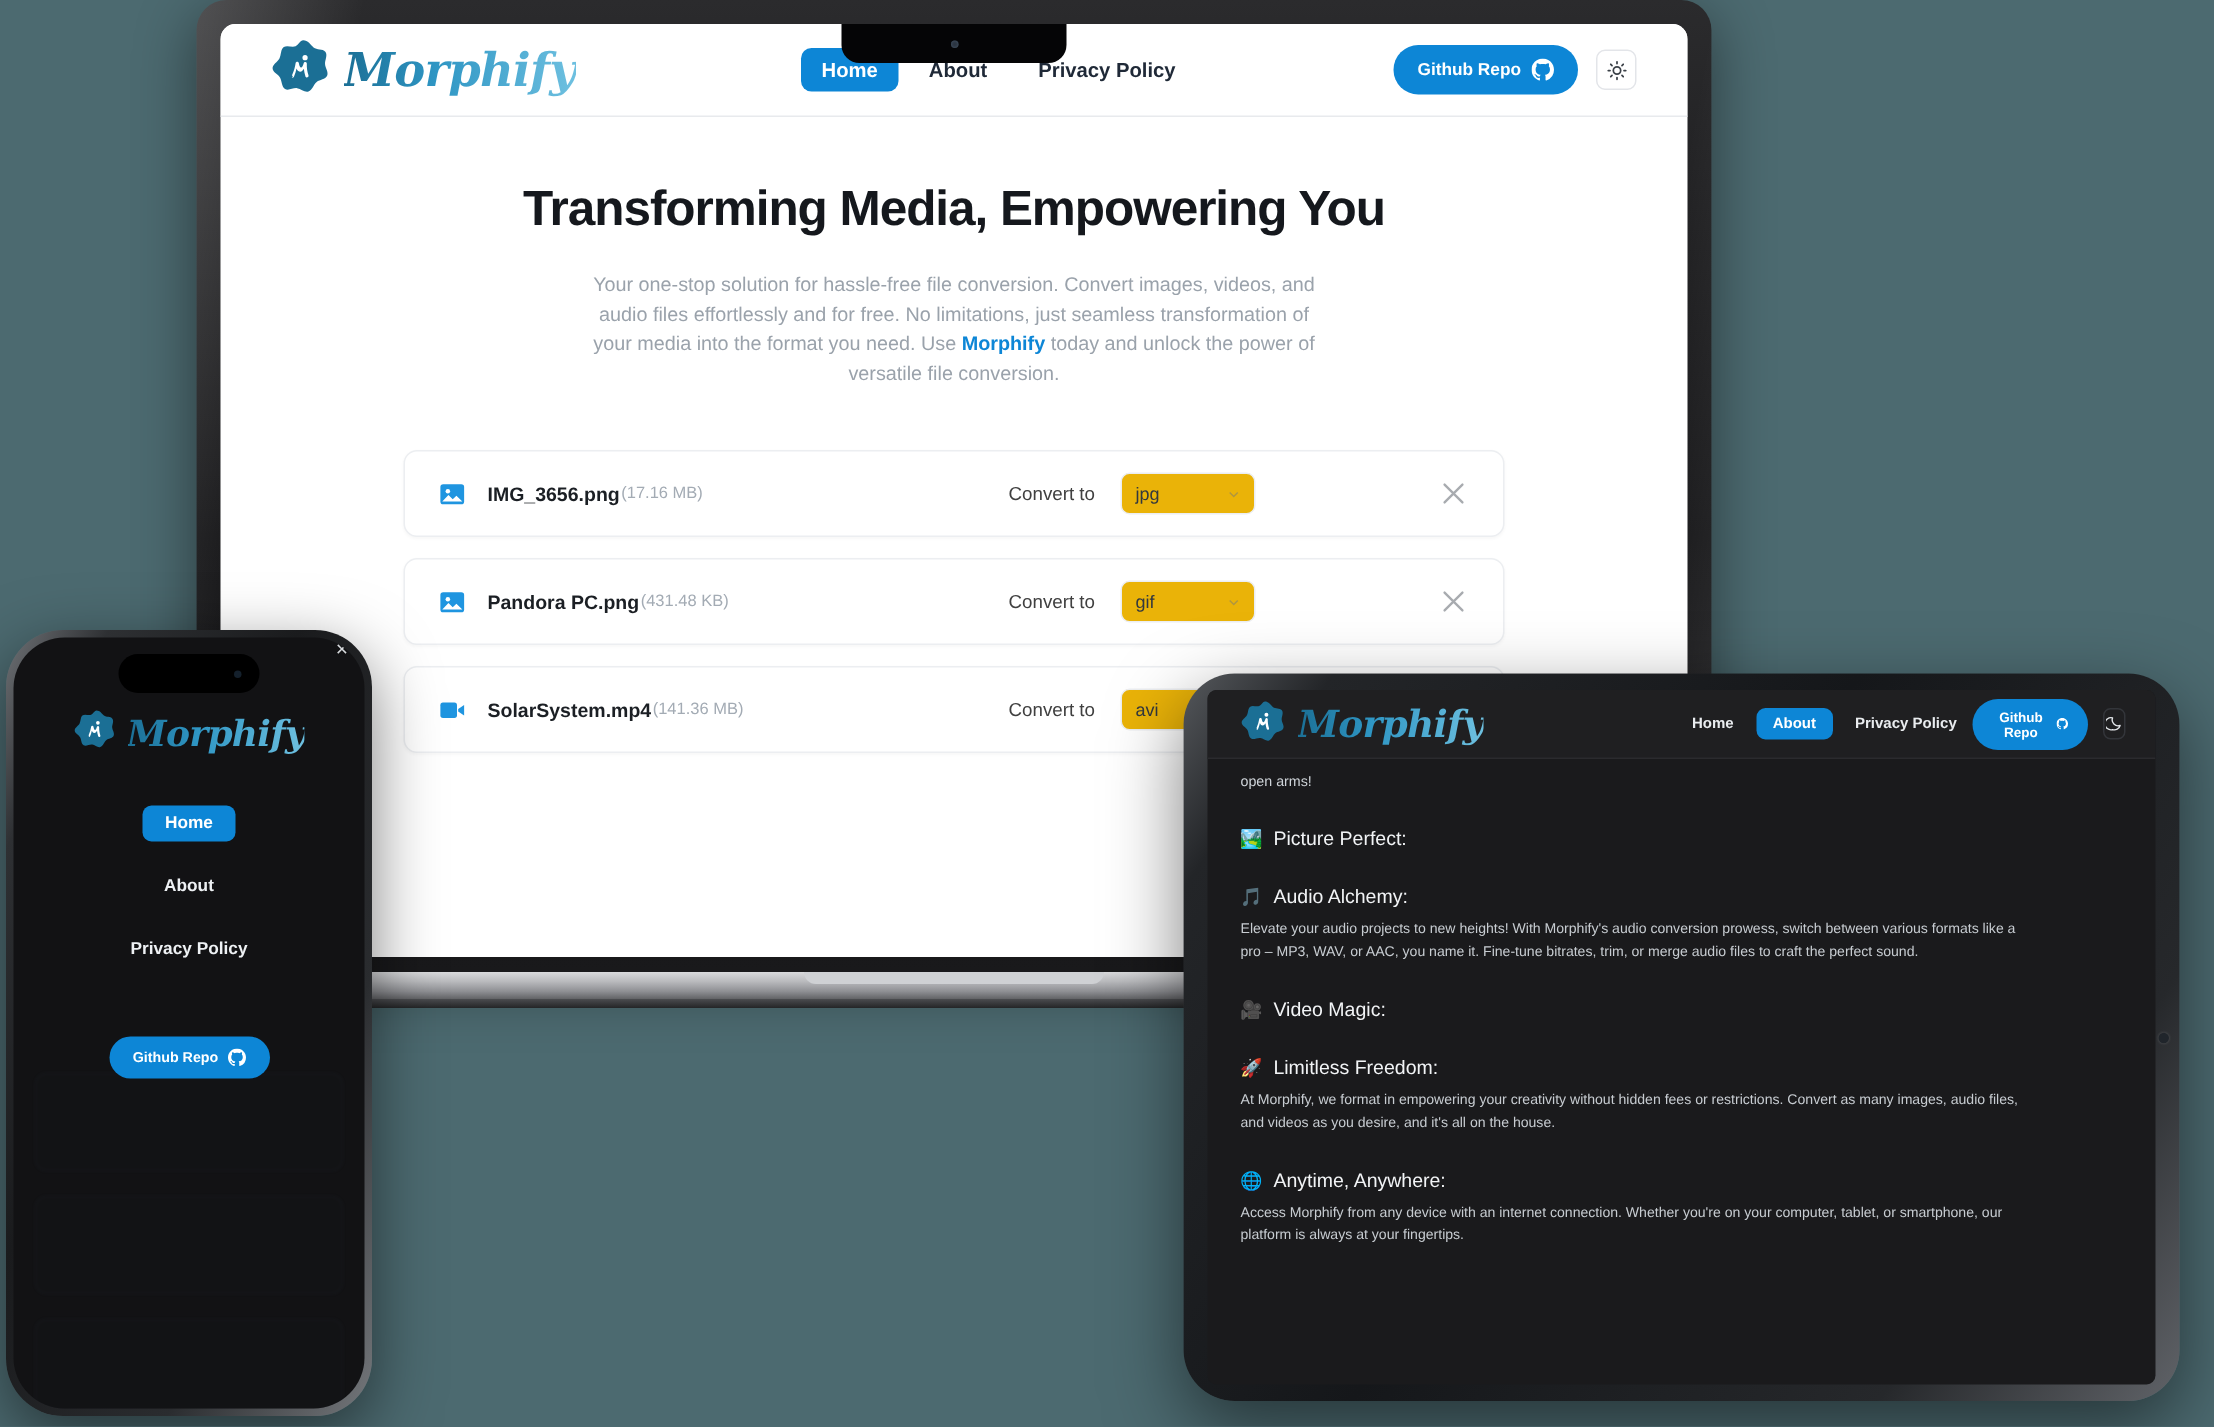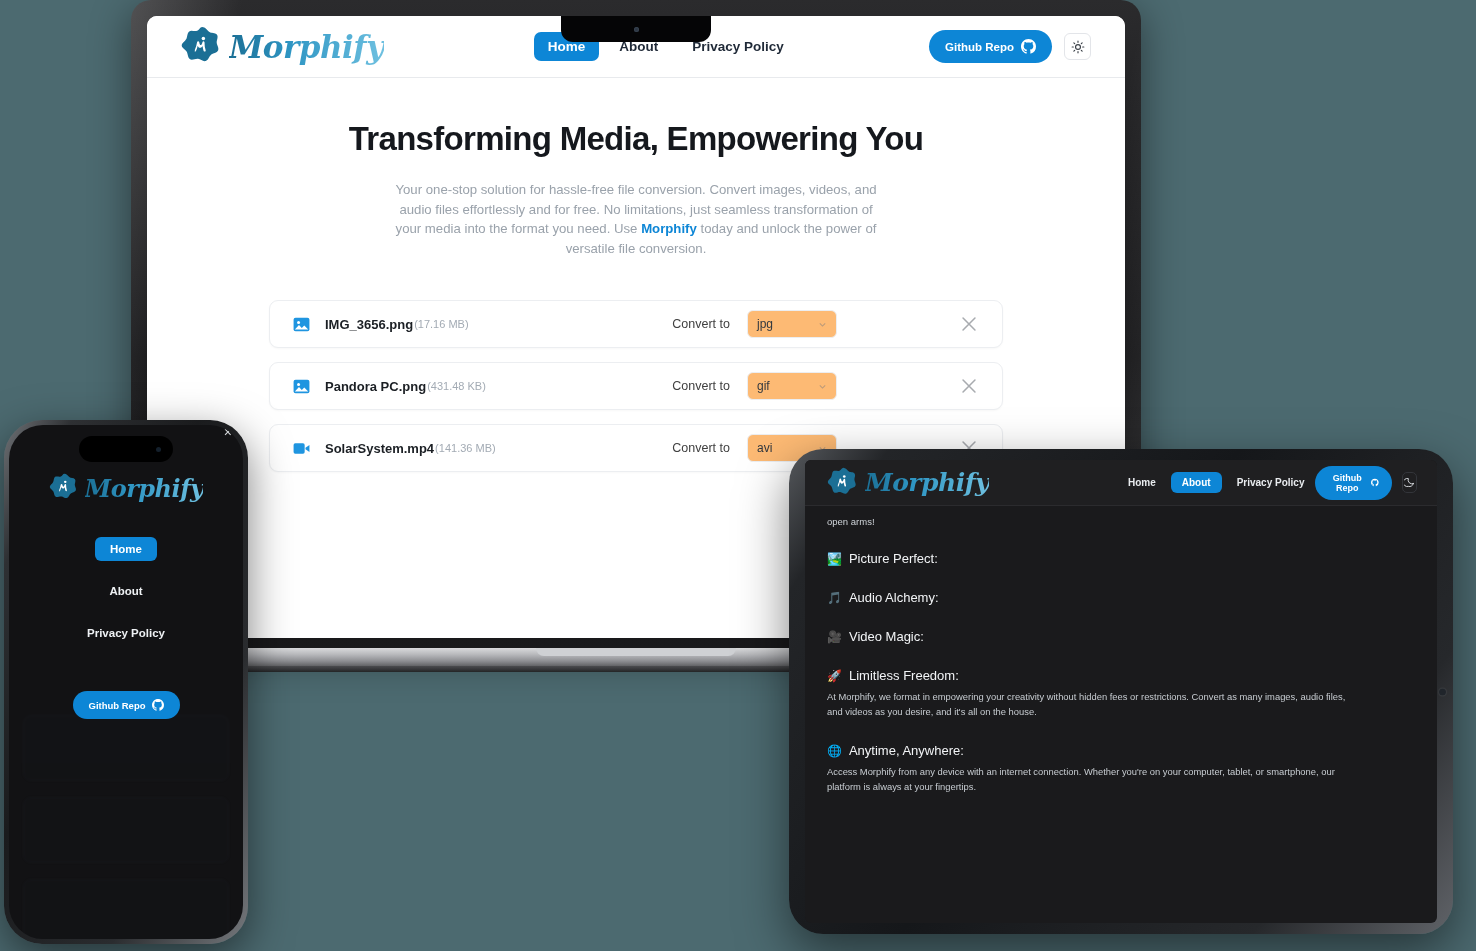--- a/index.html
+++ b/index.html
@@ -90,30 +90,30 @@
   }
   .hero p {
     margin: 22px auto 0; max-width: 490px; font-size: 13.2px; line-height: 1.48;
     color: #9aa2ab;
   }
   .hero p .brand { color: #0d86d6; font-weight: 700; }
 
   .files { margin: 42px 122px 0; display: flex; flex-direction: column; gap: 14px; }
   .file-row {
     background: #fff; border: 1px solid #eceef1; border-radius: 9px;
-    height: 48px; display: flex; align-items: center; padding: 0 22px;
+    height: 58px; display: flex; align-items: center; padding: 0 22px;
     box-shadow: 0 1px 2px rgba(16,24,40,.03);
   }
   .file-ico { width: 19px; height: 19px; flex: 0 0 auto; margin-right: 14px; }
   .file-name { font-size: 13px; font-weight: 700; color: #1b1f24; }
   .file-size { font-size: 11px; color: #a3abb4; margin-left: 1px; font-weight: 400; }
   .row-right { margin-left: auto; display: flex; align-items: center; gap: 17px; }
   .convert-label { font-size: 12.5px; color: #404040; }
   .select {
-    width: 90px; height: 28px; background: #fdba74; border: 1px solid #eceef1;
+    width: 90px; height: 28px; background: #eab308; border: 1px solid #eceef1;
     border-radius: 6px; display: flex; align-items: center; padding: 0 9px;
     font-size: 12px; color: #32383f; cursor: pointer;
   }
   .select .chev { margin-left: auto; width: 9px; height: 9px; opacity: .45; }
   .x-btn { width: 22px; height: 22px; cursor: pointer; margin-left: 104px; opacity: .45; }
 
   
   .phone { position: absolute; left: 4px; top: 420px; width: 244px; height: 524px; z-index: 30; }
   .phone-frame {
     position: absolute; inset: 0;
@@ -398,20 +398,21 @@
               <span class="emo">🏞️</span>
               <span>Picture Perfect:</span>
             </h3>
           </div>
 
           <div class="t-sec">
             <h3>
               <span class="emo">🎵</span>
               <span>Audio Alchemy:</span>
             </h3>
+            <p>Elevate your audio projects to new heights! With Morphify's audio conversion prowess, switch between various formats like a pro – MP3, WAV, or AAC, you name it. Fine-tune bitrates, trim, or merge audio files to craft the perfect sound.</p>
           </div>
 
           <div class="t-sec">
             <h3>
               <span class="emo">🎥</span>
               <span>Video Magic:</span>
             </h3>
           </div>
 
           <div class="t-sec">

